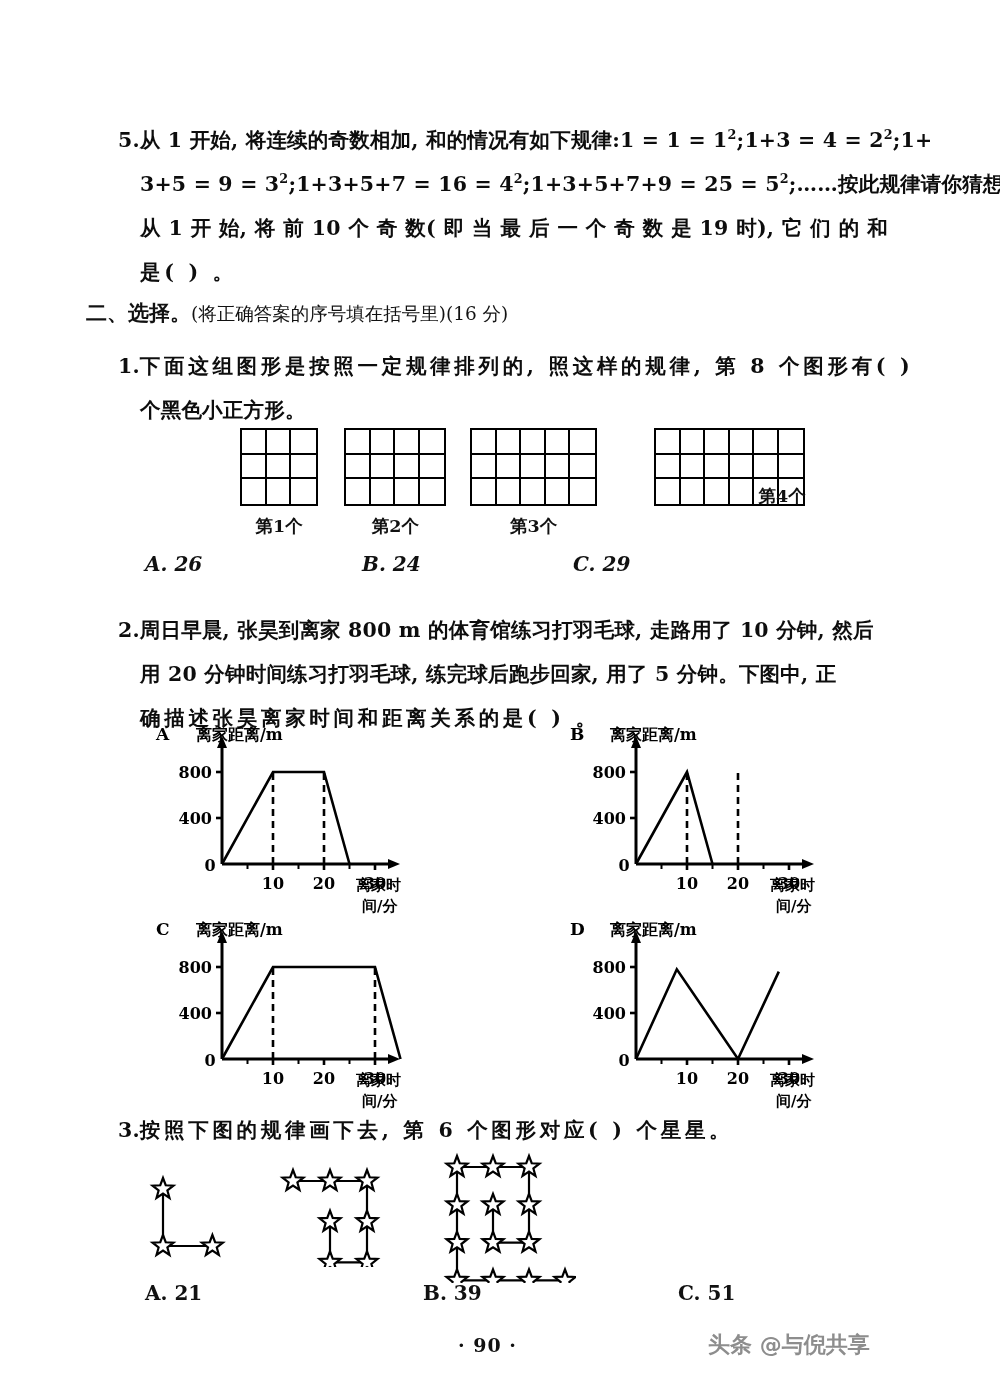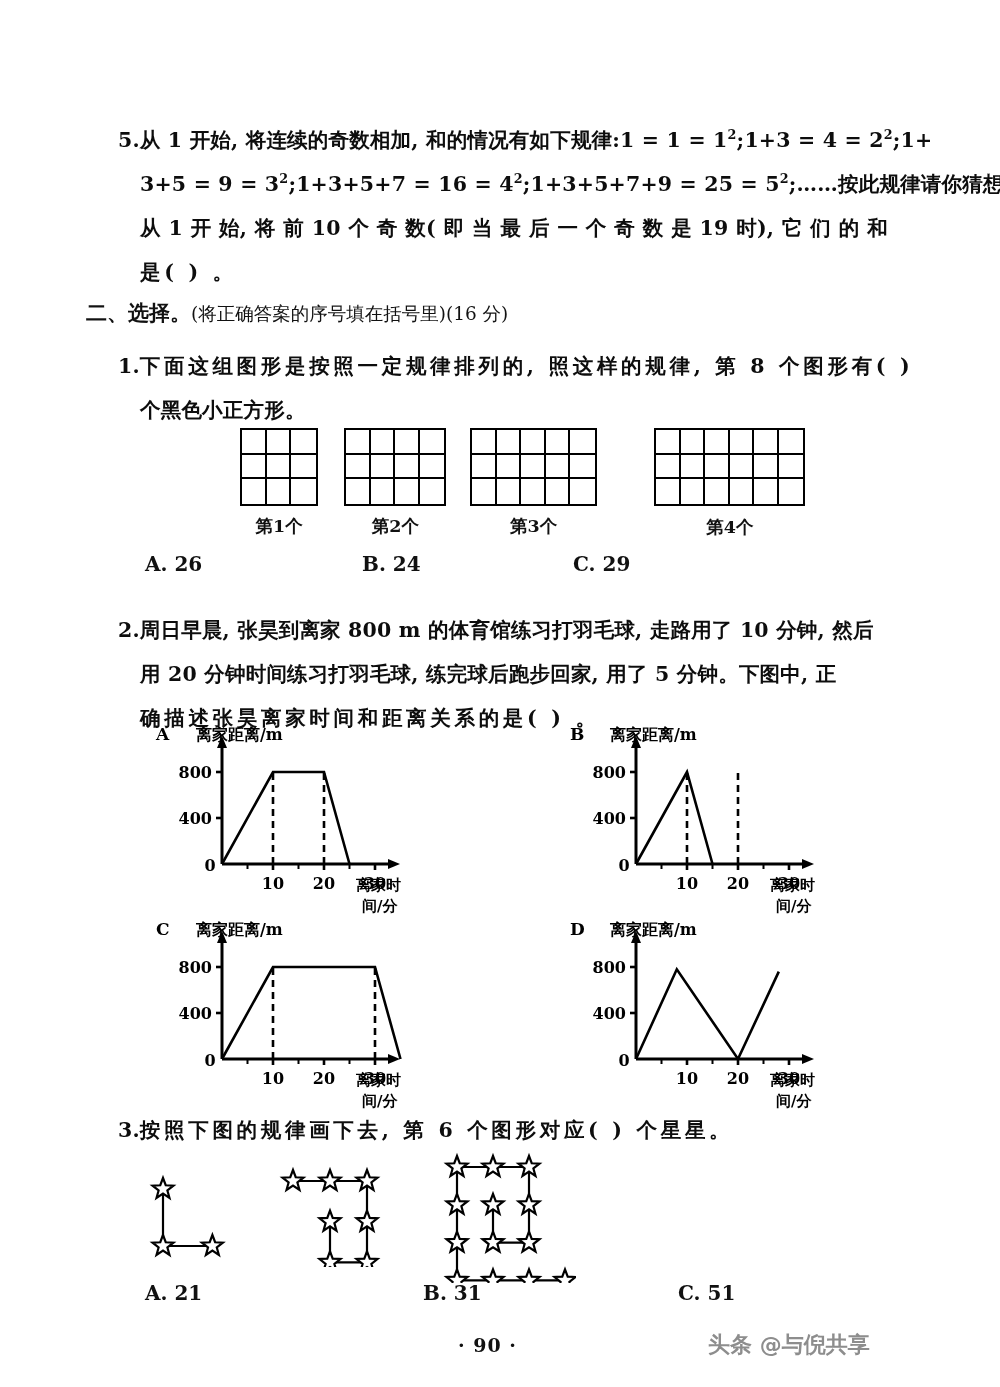--- a/index.html
+++ b/index.html
@@ -242,24 +242,24 @@
         <div class="cell"></div>
         <div class="cell"></div>
         <div class="cell last-col"></div>
         <div class="cell last-row"></div>
         <div class="cell last-row"></div>
         <div class="cell last-row"></div>
         <div class="cell last-row"></div>
         <div class="cell last-row"></div>
         <div class="cell last-col last-row"></div>
       </div>
-      <div class="fig-caption" style="left: 654px; width: 151.8px; top: 515px;">第4个</div>
-    </div>
-
-  <div class="opt-row" style="left:145px; top:552px; width:620px; height:28px;">
+      <div class="fig-caption" style="left: 654px; width: 151.8px; top: 484px; text-align: right;">第4个</div>
+    </div>
+
+  <div class="opt-row" style="left:145px; top:552px; width:620px; height:28px;font-style:italic;">
     <span style="left:0px;">A. 26</span>
     <span style="left:217px;">B. 24</span>
     <span style="left:428px;">C. 29</span>
   </div>
 
   <div class="q-block" style="left:118px; top:608px; width:800px;">
     <div class="q-line">
       <span class="q-num">2.</span><span>周日早晨, 张昊到离家 800 m 的体育馆练习打羽毛球, 走路用了 10 分钟, 然后</span>
     </div>
     <div class="q-line" style="padding-left:22px;">
@@ -446,20 +446,20 @@
           <path d="M21.00,121.40L23.72,128.66L31.46,129.00L25.39,133.83L27.47,141.30L21.00,137.02L14.53,141.30L16.61,133.83L10.54,129.00L18.28,128.66Z" fill="#ffffff" stroke="#000" stroke-width="2.2" stroke-linejoin="miter"></path>
           <path d="M57.00,121.40L59.72,128.66L67.46,129.00L61.39,133.83L63.47,141.30L57.00,137.02L50.53,141.30L52.61,133.83L46.54,129.00L54.28,128.66Z" fill="#ffffff" stroke="#000" stroke-width="2.2" stroke-linejoin="miter"></path>
           <path d="M93.00,121.40L95.72,128.66L103.46,129.00L97.39,133.83L99.47,141.30L93.00,137.02L86.53,141.30L88.61,133.83L82.54,129.00L90.28,128.66Z" fill="#ffffff" stroke="#000" stroke-width="2.2" stroke-linejoin="miter"></path>
           <path d="M129.00,121.40L131.72,128.66L139.46,129.00L133.39,133.83L135.47,141.30L129.00,137.02L122.53,141.30L124.61,133.83L118.54,129.00L126.28,128.66Z" fill="#ffffff" stroke="#000" stroke-width="2.2" stroke-linejoin="miter"></path>
         </svg>
       </div>
     </div>
 
   <div class="opt-row" style="left:145px; top:1281px; width:620px; height:28px;">
     <span style="left:0px;">A. 21</span>
-    <span style="left:278px;">B. 31</span>
+    <span style="left:278px;">B. 39</span>
     <span style="left:533px;">C. 51</span>
   </div>
 
   <div class="page-number" style="left:458px; top:1334px;">· 90 ·</div>
   <div class="watermark" style="left:708px; top:1330px;">头条 @与倪共享</div>
 
 </div>
 
 </body></html>

